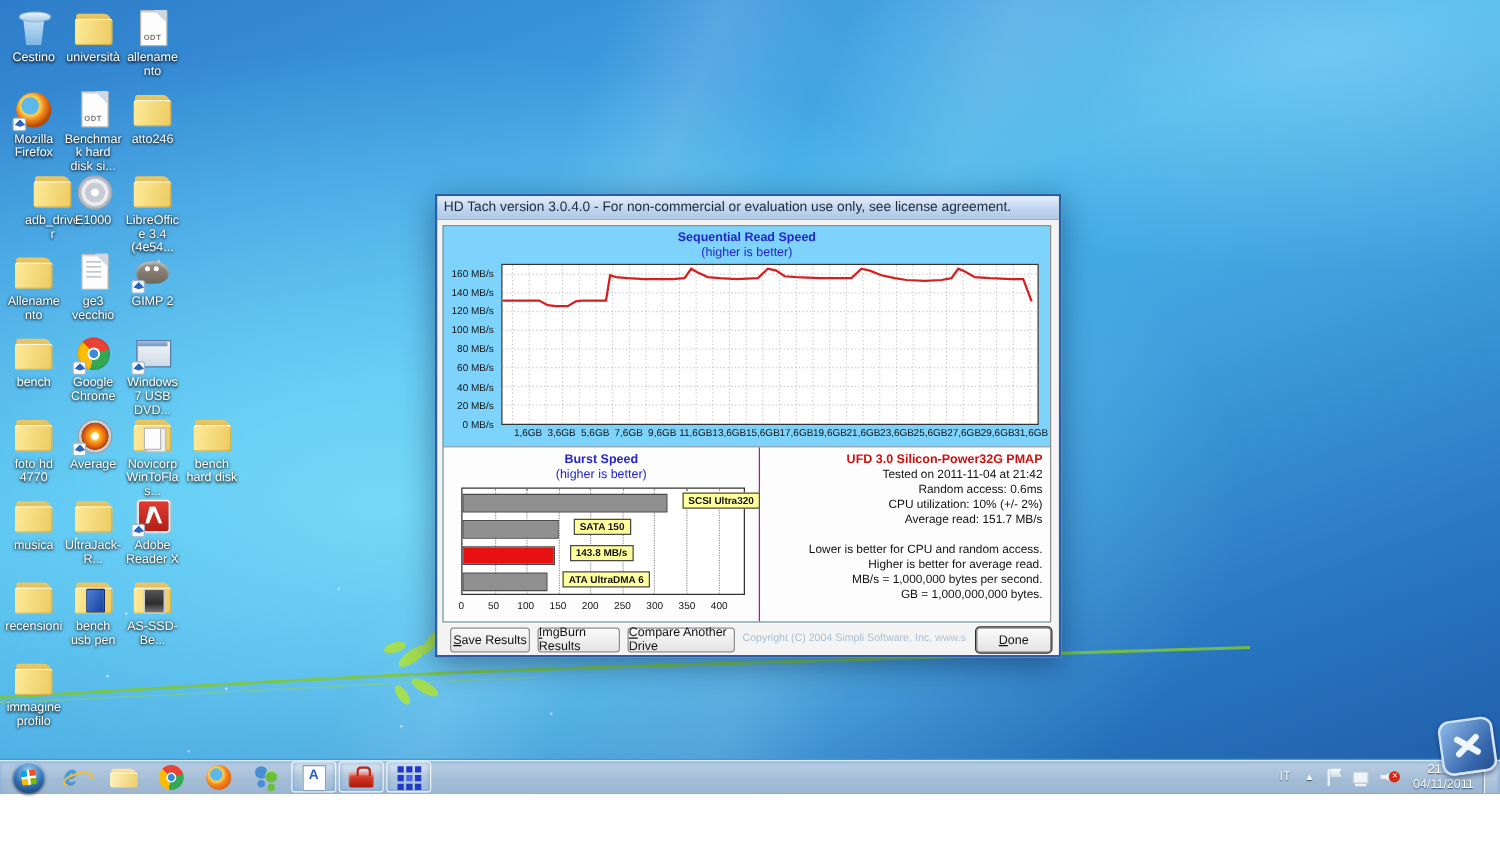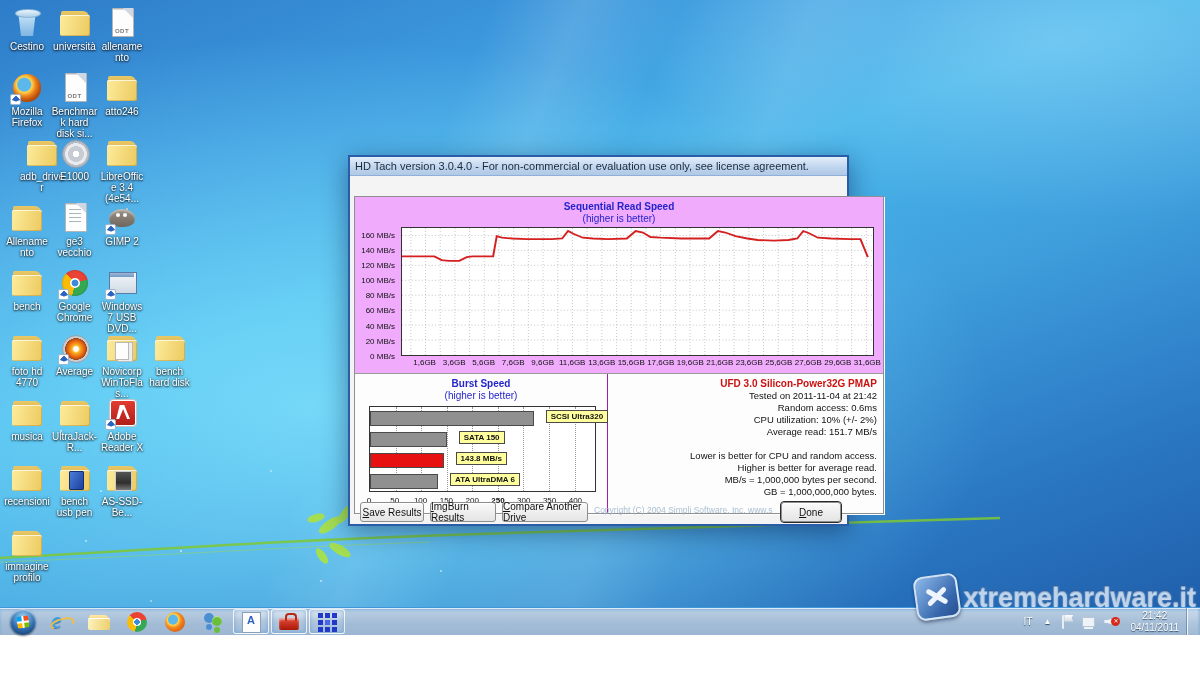--- a/index.html
+++ b/index.html
@@ -93,22 +93,22 @@
   .i-adobe::after{content:"";position:absolute;left:9px;top:9px;width:16px;height:14px;background:#fff;
     clip-path:polygon(50% 0,64% 0,100% 100%,82% 100%,57% 28%,32% 100%,14% 100%,36% 0);}
   
   .win{position:absolute;left:348px;top:155px;width:497px;height:367px;background:#f2f2f2;
     border:2px solid #2a5ca8;box-shadow:0 6px 24px rgba(0,20,60,.45);}
   .titlebar{position:absolute;left:0;top:0;right:0;height:18px;
     background:linear-gradient(#e3eefb,#bed4ee 60%,#b1c9e6);
     border-bottom:1px solid #8fb0d8;display:flex;align-items:center;}
   .titlebar span{font-size:11px;color:#1c2a3a;padding-left:5px;white-space:nowrap;}
   .client{position:absolute;left:0;top:19px;right:0;bottom:0;background:#f4f4f4;}
-  .main-frame{position:absolute;left:4px;top:20px;width:485px;height:316px;background:#f0abfc;
-    border:1px solid #8f8f8f;box-shadow:1px 1px 0 #fff;padding-left:43px;}
+  .main-frame{position:absolute;left:4px;top:4px;width:485px;height:316px;background:#7dd3fc;
+    border:1px solid #8f8f8f;box-shadow:1px 1px 0 #fff;}
   .seq-section{position:absolute;left:0;top:0;right:0;height:176px;border-bottom:1px solid #9a9a9a;}
   .chart-title{position:absolute;left:0;right:0;top:4px;text-align:center;
     font-size:10px;font-weight:bold;color:#2424cc;line-height:11px;}
   .chart-sub{position:absolute;left:0;right:0;top:16px;text-align:center;
     font-size:10px;color:#2424cc;line-height:11px;}
   .seq-plot{position:absolute;left:46px;top:30px;right:9px;bottom:17px;background:#fff;
     border:1px solid #333;}
   .seq-ylabels{position:absolute;left:0;top:30px;bottom:17px;width:43px;}
   .seq-ylabels div{position:absolute;right:3px;transform:translateY(50%);font-size:8px;color:#111;white-space:nowrap;}
   .seq-xlabels{position:absolute;left:46px;right:9px;bottom:3px;height:12px;}
@@ -471,21 +471,21 @@
                 <div class="burst-label" style="top: 46px; left: calc(32.6818% + 12px); background: rgb(255, 255, 158);">143.8 MB/s</div>
                 <div class="burst-row-bar" style="top: 67px; width: 30.2273%; background: linear-gradient(rgb(144, 144, 144), rgb(144, 144, 144));"></div>
                 <div class="burst-label" style="top: 67px; left: calc(30.2273% + 12px); background: rgb(255, 255, 158);">ATA UltraDMA 6</div>
               </div>
             <div class="burst-xlabels">
                 <div style="left: 0%;">0</div>
                 <div style="left: 11.3636%;">50</div>
                 <div style="left: 22.7273%;">100</div>
                 <div style="left: 34.0909%;">150</div>
                 <div style="left: 45.4545%;">200</div>
-                <div style="left: 56.8182%; font-weight: bold;">250</div>
+                <div style="left: 56.8182%;">250</div>
                 <div style="left: 68.1818%;">300</div>
                 <div style="left: 79.5455%;">350</div>
                 <div style="left: 90.9091%;">400</div>
               </div>
           </div>
           <div class="info-panel">
             <div class="info-drive">UFD 3.0 Silicon-Power32G PMAP</div>
             <div id="info-lines">
                 <div class="info-line">Tested on 2011-11-04 at 21:42</div>
                 <div class="info-line">Random access: 0.6ms</div>
@@ -516,21 +516,20 @@
         <div class="copyright">Copyright (C) 2004 Simpli Software, Inc. www.simplisoftware.com</div>
         <div class="btn btn-done">
             <span>Done</span>
           </div>
       </div>
     </div>
   </div>
 
   <div class="watermark">
     <div class="wm-logo"></div>
-    <div class="wm-text">xtremehardware.it</div>
   </div>
 
   <div class="taskbar">
     <div class="tb-items">
         <div class="tb-item">
           <div class="ti i-start-button"></div>
         </div>
         <div class="tb-item">
           <div class="ti i-internet-explorer"></div>
         </div>

